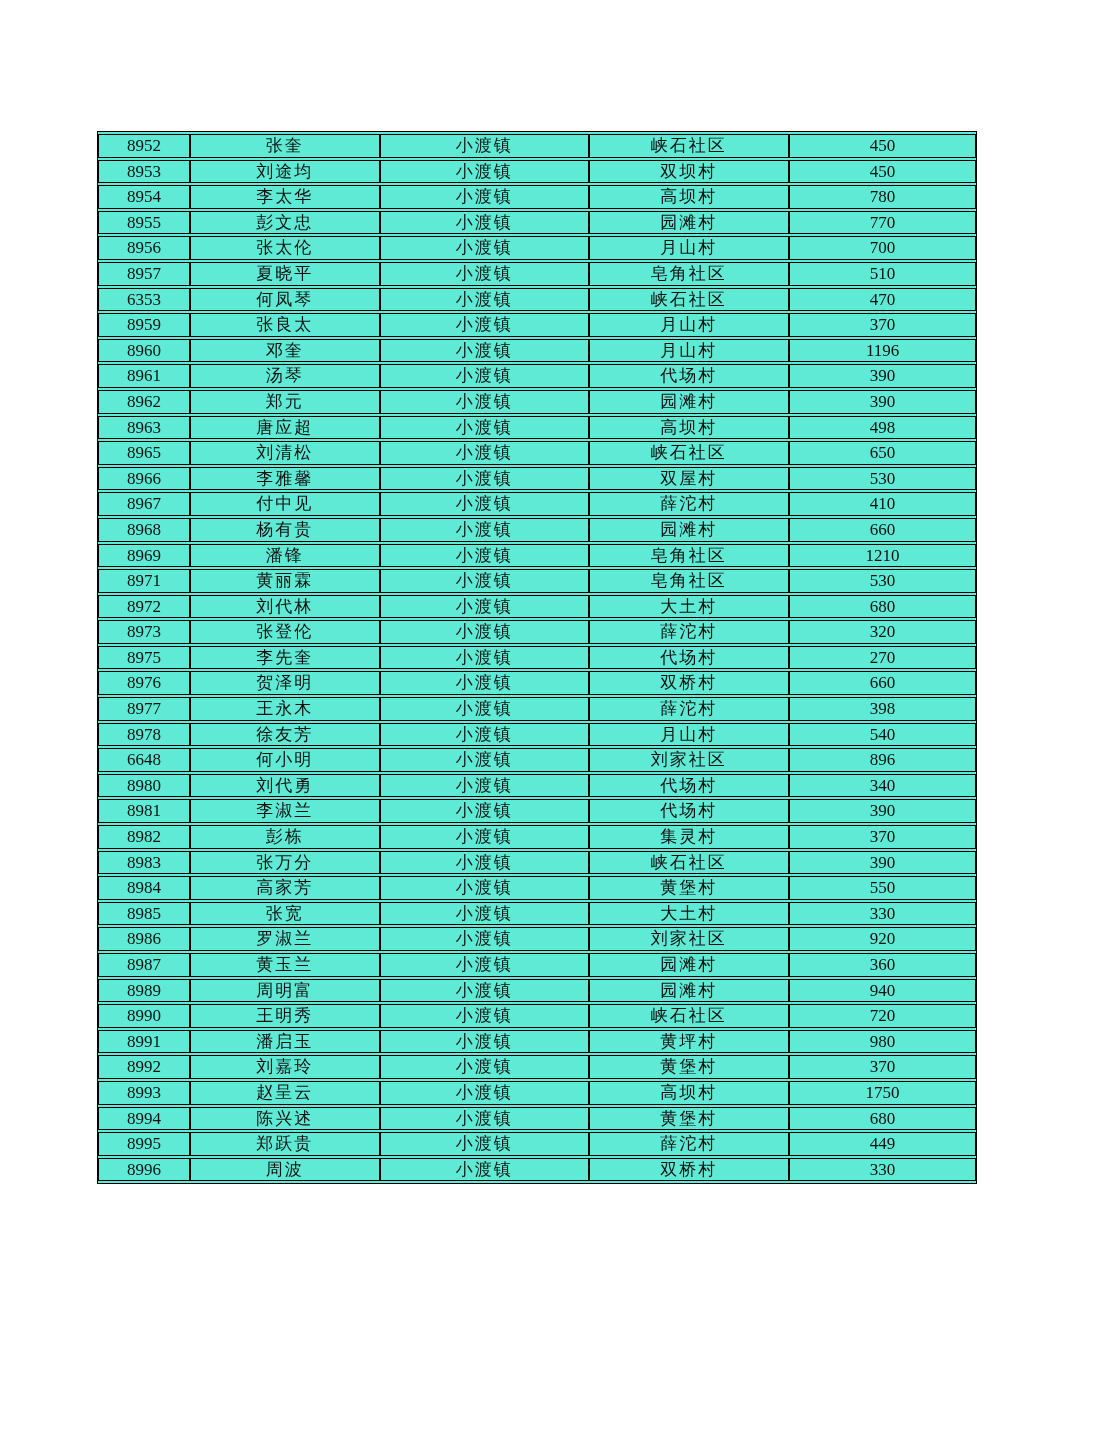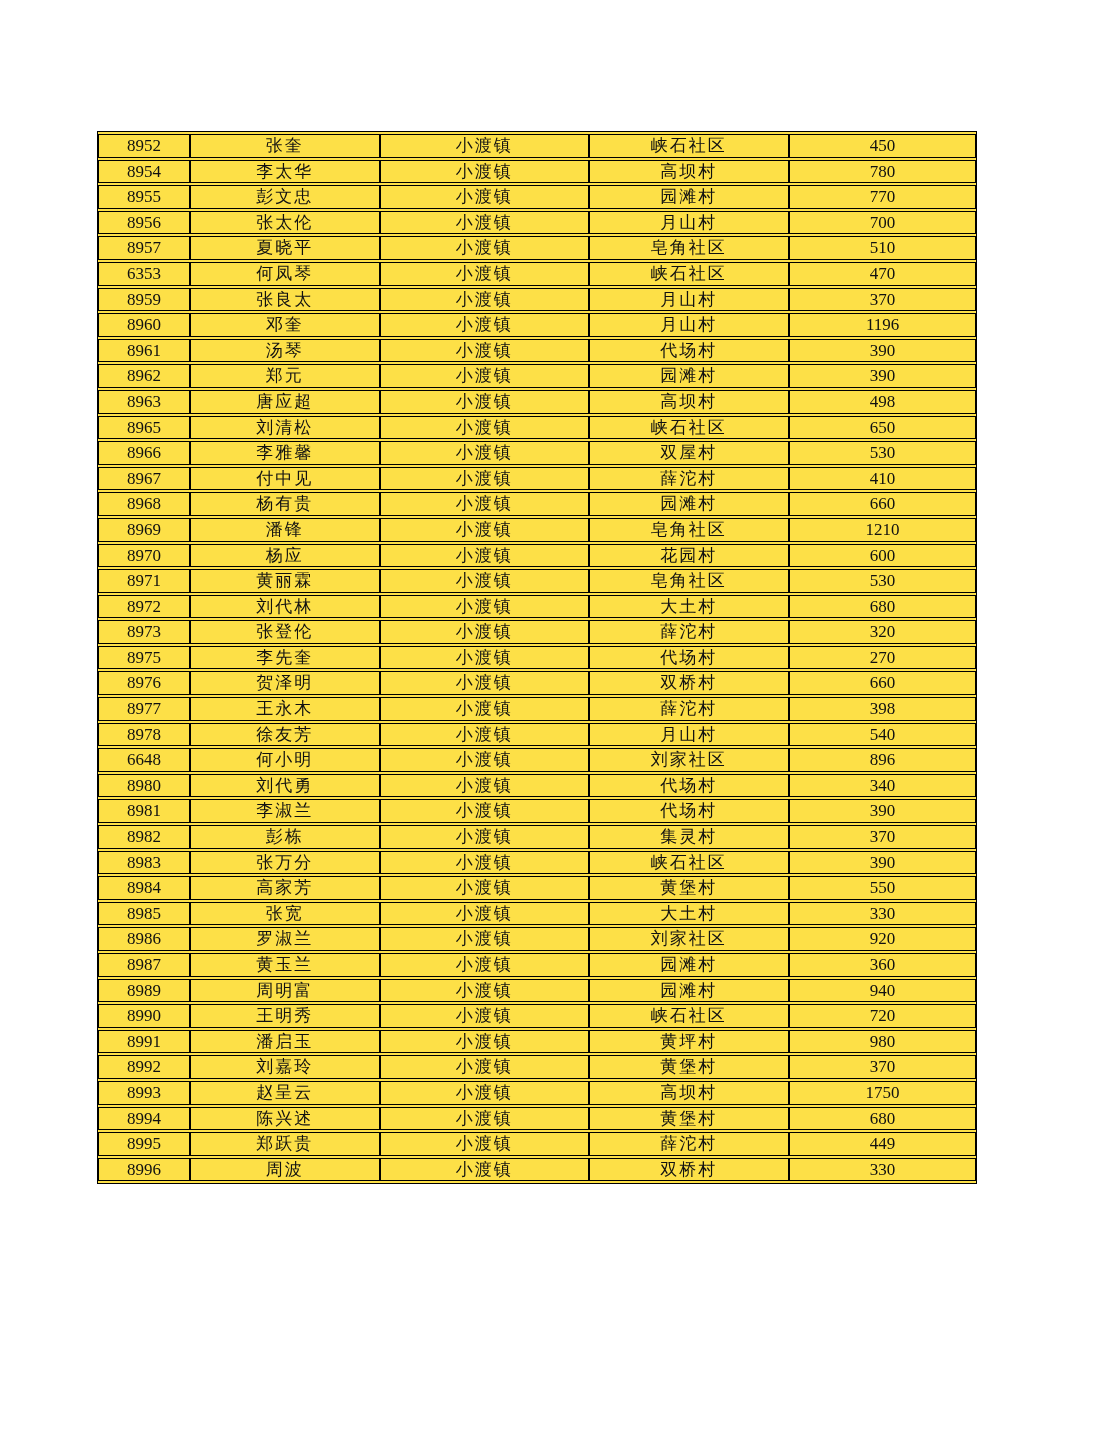--- a/index.html
+++ b/index.html
@@ -18,21 +18,21 @@
   }
   table.records {
     position: absolute;
     left: 97px;
     top: 131px;
     width: 880px;
     table-layout: fixed;
     border-collapse: separate;
     border-spacing: 0 2px;
     border: 1px solid #000000;
-    background: #fde047;
+    background: #5eead4;
   }
   table.records td {
     border: 1px solid #000000;
     height: 21.6px;
     line-height: 21.6px;
     padding: 0;
     text-align: center;
     vertical-align: middle;
     font-size: 17px;
     white-space: nowrap;
@@ -56,20 +56,27 @@
     </colgroup>
     <tbody id="table-body">
         <tr>
           <td>8952</td>
           <td class="cjk">张奎</td>
           <td class="cjk">小渡镇</td>
           <td class="cjk">峡石社区</td>
           <td>450</td>
         </tr>
         <tr>
+          <td>8953</td>
+          <td class="cjk">刘途均</td>
+          <td class="cjk">小渡镇</td>
+          <td class="cjk">双坝村</td>
+          <td>450</td>
+        </tr>
+        <tr>
           <td>8954</td>
           <td class="cjk">李太华</td>
           <td class="cjk">小渡镇</td>
           <td class="cjk">高坝村</td>
           <td>780</td>
         </tr>
         <tr>
           <td>8955</td>
           <td class="cjk">彭文忠</td>
           <td class="cjk">小渡镇</td>
@@ -159,27 +166,20 @@
           <td class="cjk">小渡镇</td>
           <td class="cjk">园滩村</td>
           <td>660</td>
         </tr>
         <tr>
           <td>8969</td>
           <td class="cjk">潘锋</td>
           <td class="cjk">小渡镇</td>
           <td class="cjk">皂角社区</td>
           <td>1210</td>
-        </tr>
-        <tr>
-          <td>8970</td>
-          <td class="cjk">杨应</td>
-          <td class="cjk">小渡镇</td>
-          <td class="cjk">花园村</td>
-          <td>600</td>
         </tr>
         <tr>
           <td>8971</td>
           <td class="cjk">黄丽霖</td>
           <td class="cjk">小渡镇</td>
           <td class="cjk">皂角社区</td>
           <td>530</td>
         </tr>
         <tr>
           <td>8972</td>

